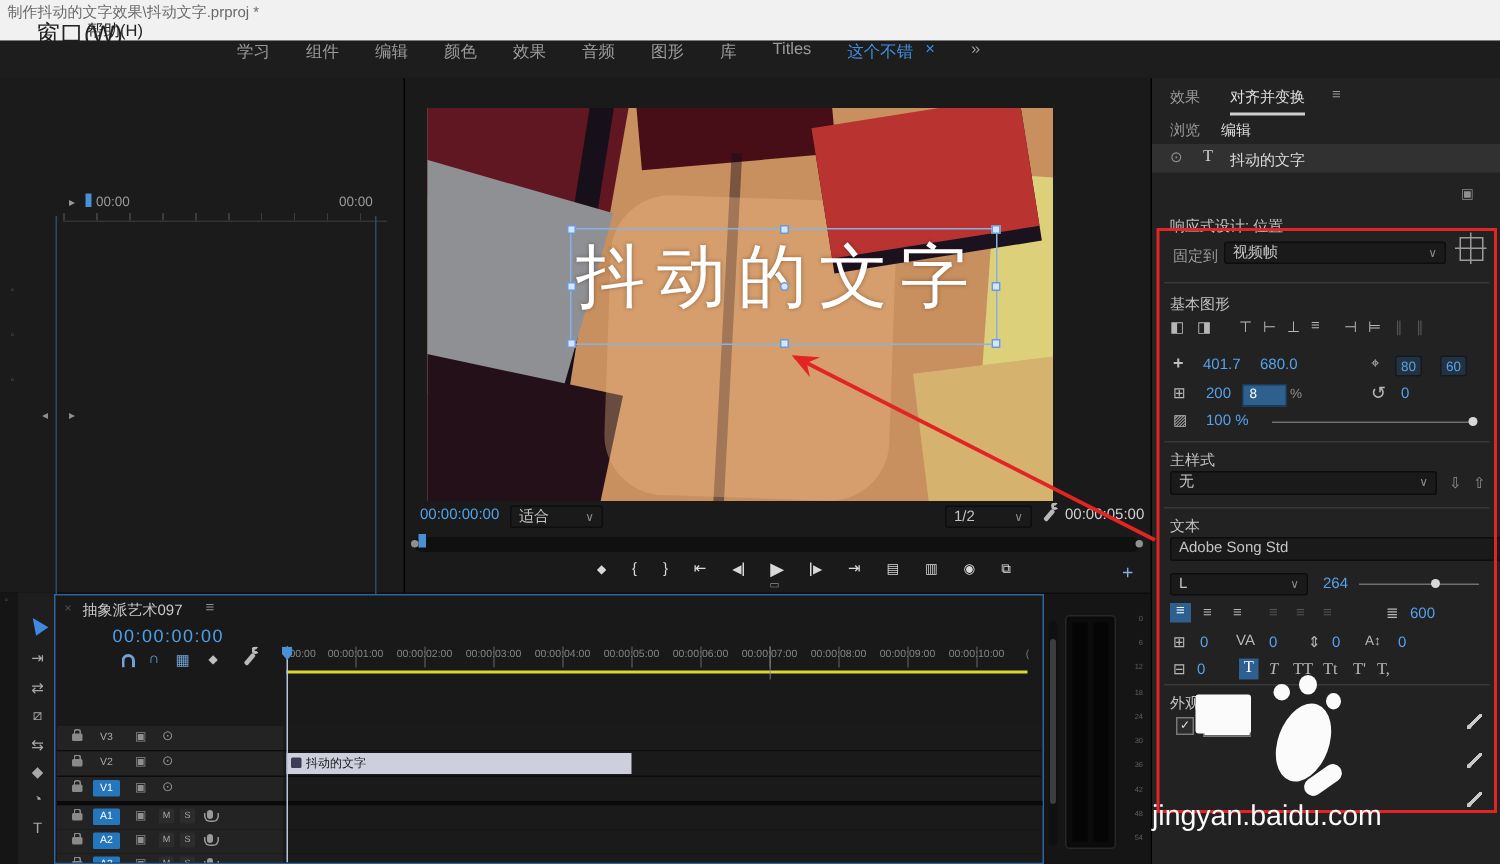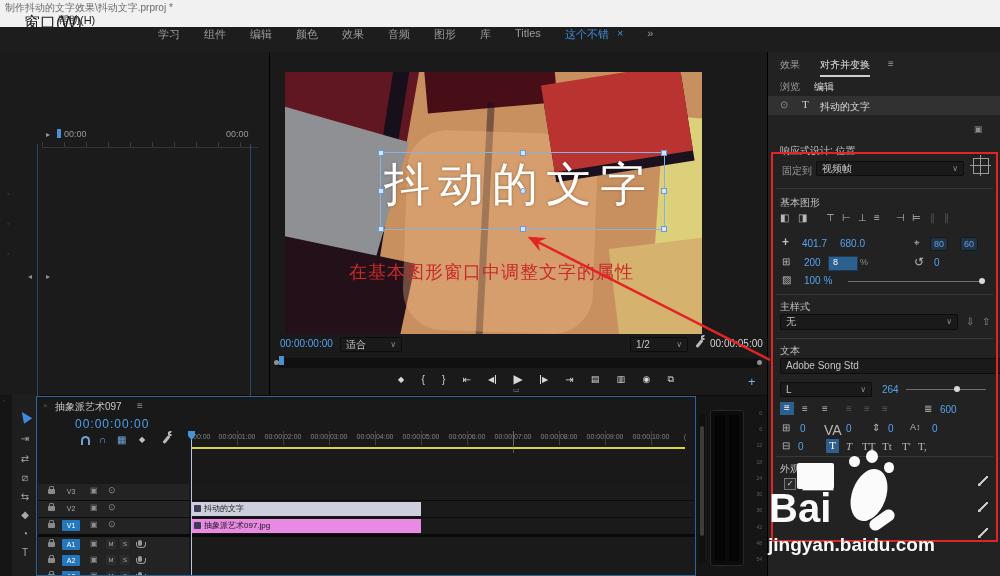--- a/index.html
+++ b/index.html
@@ -123,21 +123,20 @@
         <span class="hdl" style="left:-3px;top:-3px"></span>
         <span class="hdl" style="left:139px;top:-3px"></span>
         <span class="hdl" style="right:-3px;top:-3px"></span>
         <span class="hdl" style="left:-3px;top:35px"></span>
         <span class="hdl" style="right:-3px;top:35px"></span>
         <span class="hdl" style="left:-3px;bottom:-3px"></span>
         <span class="hdl" style="left:139px;bottom:-3px"></span>
         <span class="hdl" style="right:-3px;bottom:-3px"></span>
         <span class="hdl" style="left:139px;top:35px;border-radius:50%"></span>
       </div>
-      <div class="annotxt">在基本图形窗口中调整文字的属性</div>
     </div>
     <span class="s bv" style="left:10px;top:286px">00:00:00:00</span>
     <div class="sel" style="left:70px;top:285px;width:62px;height:15px">
       <span>适合</span>
         <span style="color:#8a8a8a;font-size:8px">∨</span>
     </div>
     <div class="sel" style="left:360px;top:285px;width:58px;height:15px">
       <span>1/2</span>
         <span style="color:#8a8a8a;font-size:8px">∨</span>
     </div>
@@ -237,21 +236,21 @@
     <span class="s" style="left:12px;top:350px;width:14px;height:13px;background:#2d5f8f;color:#fff;font-size:10px;text-align:center">≡</span>
     <span class="s i" style="left:34px;top:351px">≡</span>
     <span class="s i" style="left:54px;top:351px">≡</span>
     <span class="s gd" style="left:78px;top:351px;font-size:10px">≡</span>
     <span class="s gd" style="left:96px;top:351px;font-size:10px">≡</span>
     <span class="s gd" style="left:114px;top:351px;font-size:10px">≡</span>
     <span class="s i" style="left:156px;top:351px">≣</span>
     <span class="s bv" style="left:172px;top:352px">600</span>
     <span class="s i" style="left:14px;top:370px">⊞</span>
     <span class="s bv" style="left:32px;top:371px">0</span>
-    <span class="s i" style="left:56px;top:370px;font-size:14px">VA</span>
+    <span class="s i" style="left:56px;top:370px;font-size:10px">VA</span>
     <span class="s bv" style="left:78px;top:371px">0</span>
     <span class="s i" style="left:104px;top:370px">⇕</span>
     <span class="s bv" style="left:120px;top:371px">0</span>
     <span class="s i" style="left:142px;top:370px;font-size:9px">A↕</span>
     <span class="s bv" style="left:164px;top:371px">0</span>
     <span class="s i" style="left:14px;top:388px">⊟</span>
     <span class="s bv" style="left:30px;top:389px">0</span>
     <span class="s" style="left:58px;top:387px;width:13px;height:14px;background:#2d5f8f;color:#fff;font-size:11px;text-align:center;font-family:'Liberation Serif',serif">T</span>
     <span class="s i" style="left:78px;top:388px;font-style:italic;font-family:'Liberation Serif',serif;font-size:11px">T</span>
     <span class="s i" style="left:94px;top:388px;font-family:'Liberation Serif',serif;font-size:11px">TT</span>
@@ -354,24 +353,20 @@
       <span class="msbtn" style="left:68px;top:2px">M</span>
       <span class="msbtn" style="left:82px;top:2px">S</span>
       <span class="mic" style="left:100px;top:3px"></span>
     </div>
     <div class="lane" style="top:172px"></div>
 
     <div class="clip" style="left:154px;top:105px;width:230px;background:#cdd0dc">
       <span class="fxb"></span>
       <span>抖动的文字</span>
     </div>
-    <div class="clip" style="left:154px;top:122px;width:230px;background:#e98ae2">
-      <span class="fxb"></span>
-      <span>抽象派艺术097.jpg</span>
-    </div>
 
     <div class="s" style="left:154px;top:34px;width:1px;height:144px;background:#b9c6d8"></div>
     <div class="s" style="left:151px;top:34px;width:7px;height:9px;background:#4a90d4;clip-path:polygon(0 0,100% 0,100% 55%,50% 100%,0 55%)"></div>
   </div>
 
   <div class="s" style="left:696px;top:396px;width:71px;height:180px;background:#151515">
     <div class="s" style="left:3px;top:18px;width:6px;height:150px;background:#101010;border-radius:3px">
       <span class="s" style="left:1px;top:12px;width:4px;height:110px;background:#3d3d3d;border-radius:2px"></span>
     </div>
     <div class="s" style="left:14px;top:14px;width:32px;height:154px;background:#0b0b0b;border:1px solid #272727;border-radius:3px">
@@ -396,21 +391,20 @@
   <svg style="position:absolute;left:0;top:0;width:1000px;height:576px;z-index:41;pointer-events:none" viewBox="0 0 1000 576">
     <defs>
       <marker id="ah" markerWidth="8" markerHeight="8" refX="6" refY="3" orient="auto">
         <path d="M7,3 L0,0 L2.5,3 L0,6 Z" fill="#e32424"></path>
       </marker>
     </defs>
     <line x1="770" y1="360" x2="530" y2="238" stroke="#e32424" stroke-width="2.5" marker-end="url(#ah)"></line>
   </svg>
 
   <div class="s wm" style="left:797px;top:463px;width:37px;height:26px;background:#fbfbfb;border-radius:2px;z-index:45"></div>
-  <span class="s wm" style="left:769px;top:486px;font-size:40px;font-weight:bold;z-index:45">Bai</span>
   <div class="s wm" style="left:852px;top:468px;width:34px;height:54px;background:#fbfbfb;border-radius:50%;transform:rotate(20deg);z-index:45"></div>
   <div class="s wm" style="left:849px;top:456px;width:11px;height:11px;background:#fbfbfb;border-radius:50%;z-index:45"></div>
   <div class="s wm" style="left:866px;top:450px;width:12px;height:13px;background:#fbfbfb;border-radius:50%;z-index:45"></div>
   <div class="s wm" style="left:884px;top:462px;width:10px;height:11px;background:#fbfbfb;border-radius:50%;z-index:45"></div>
   <div class="s wm" style="left:868px;top:514px;width:28px;height:12px;background:#fbfbfb;border-radius:8px;transform:rotate(-35deg);z-index:45"></div>
-  <span class="s wm" style="left:768px;top:534px;font-size:19px;font-weight:bold;z-index:45">jingyan.baidu.com</span>
+  <span class="s wm" style="left:768px;top:534px;font-size:19px;font-weight:normal;z-index:45">jingyan.baidu.com</span>
 
 </div>
 
 </body></html>

